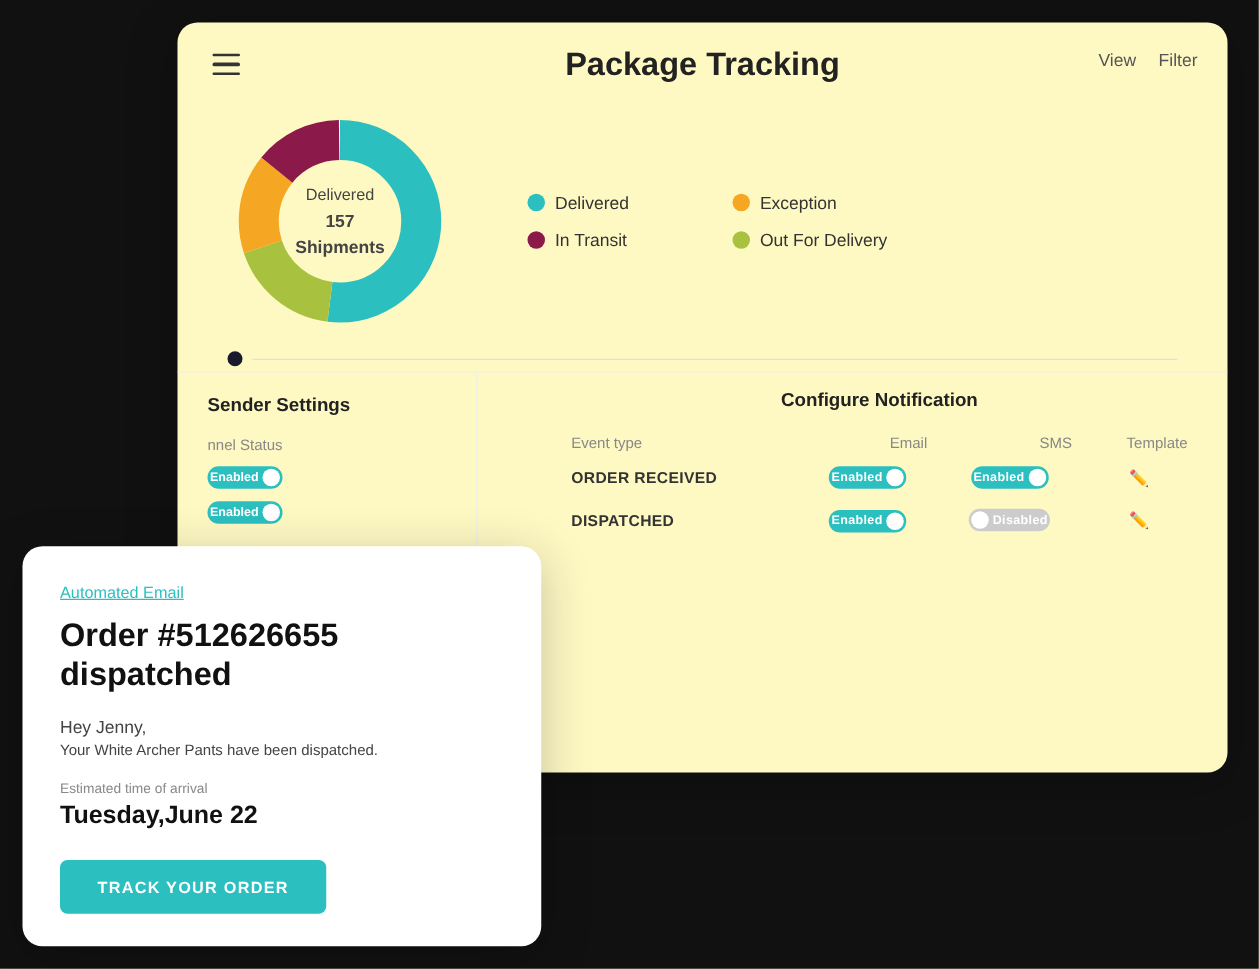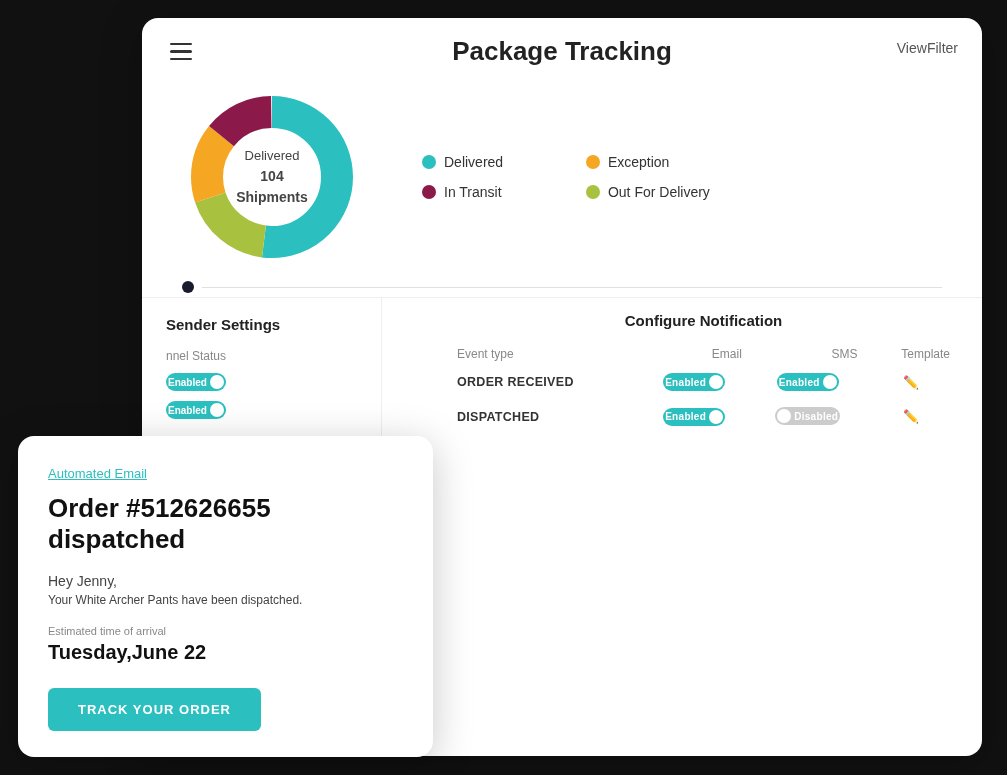--- a/index.html
+++ b/index.html
@@ -11,22 +11,22 @@
       overflow: hidden;
       position: relative;
     }
 
     
     .app-window {
       position: absolute;
       top: 18px;
       left: 142px;
       width: 840px;
-      height: 738px;
-      background: #ffffff;
+      height: 600px;
+      background: #fef9c3;
       border-radius: 16px;
       box-shadow: 0 8px 40px rgba(0,0,0,0.25);
       overflow: hidden;
     }
 
     .app-header {
       display: flex;
       align-items: center;
       padding: 18px 24px 10px;
       border-bottom: none;
@@ -52,20 +52,21 @@
       flex: 1;
       text-align: center;
       font-size: 26px;
       font-weight: 600;
       color: #222;
       margin-left: -30px;
     }
 
     .header-actions {
       display: flex;
+      gap: 18px;
       align-items: center;
       font-size: 14px;
       color: #555;
       position: absolute;
       right: 24px;
       top: 22px;
     }
 
     .header-actions span {
       cursor: pointer;
@@ -337,21 +338,21 @@
         <circle cx="90" cy="90" r="65" fill="none" stroke="#2bbfbf" stroke-width="32" stroke-dasharray="212 408" stroke-dashoffset="0" transform="rotate(-90 90 90)"></circle>
 
         <circle cx="90" cy="90" r="65" fill="none" stroke="#a8c240" stroke-width="32" stroke-dasharray="73 547" stroke-dashoffset="-212" transform="rotate(-90 90 90)"></circle>
 
         <circle cx="90" cy="90" r="65" fill="none" stroke="#f5a623" stroke-width="32" stroke-dasharray="65 555" stroke-dashoffset="-285" transform="rotate(-90 90 90)"></circle>
 
         <circle cx="90" cy="90" r="65" fill="none" stroke="#8b1a4a" stroke-width="32" stroke-dasharray="57 563" stroke-dashoffset="-350" transform="rotate(-90 90 90)"></circle>
       </svg>
       <div class="donut-label">
         <div>Delivered</div>
-        <div class="count">104 Shipments</div>
+        <div class="count">157 Shipments</div>
       </div>
     </div>
 
     <div class="legend">
       <div class="legend-item">
         <div class="legend-dot" style="background:#2bbfbf;"></div>
         <span>Delivered</span>
       </div>
       <div class="legend-item">
         <div class="legend-dot" style="background:#f5a623;"></div>

